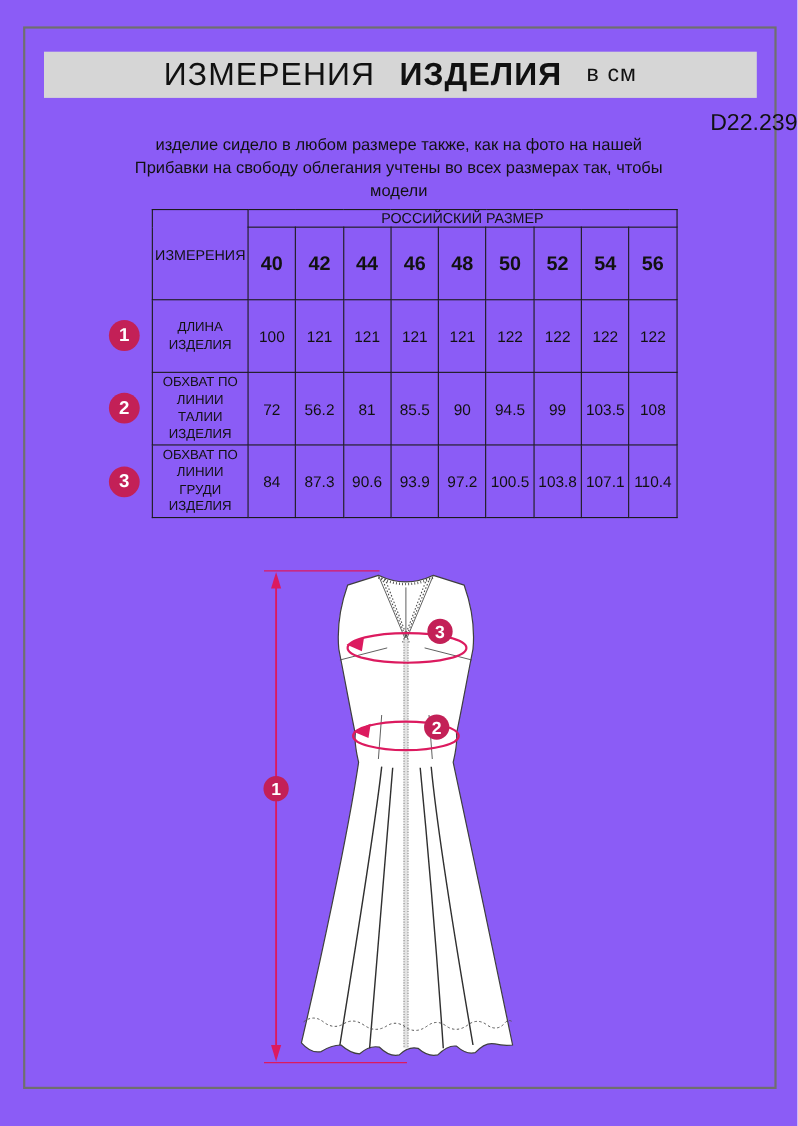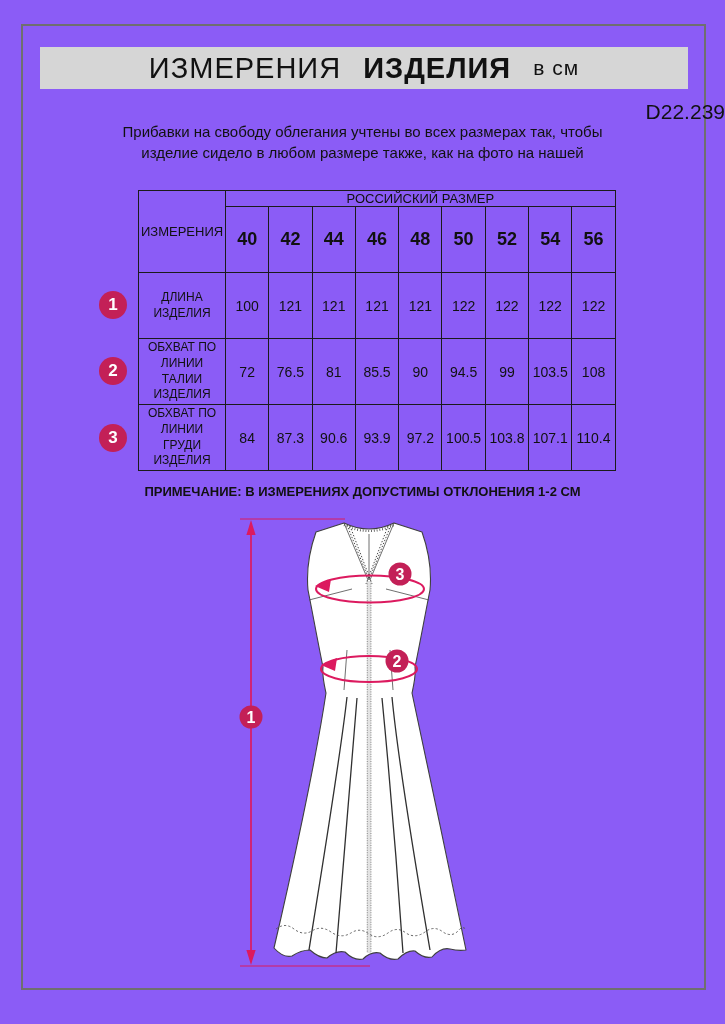--- a/index.html
+++ b/index.html
@@ -56,22 +56,23 @@
 
   <div class="titlebar">
     <span class="title-main">ИЗМЕРЕНИЯ</span>
     <span class="title-bold">ИЗДЕЛИЯ</span>
     <span class="title-unit">в см</span>
   </div>
 
   <div class="model">D22.239</div>
 
   <div class="desc">
+    <div>изделие сидело в любом размере также, как на фото на нашей</div>
     <div>Прибавки на свободу облегания учтены во всех размерах так, чтобы</div>
-    <div>изделие сидело в любом размере также, как на фото на нашей</div>
+    <div>модели</div>
   </div>
 
   <table class="mtable">
     <colgroup>
       <col style="width:87px">
       <col span="9" style="width:43.3px">
     </colgroup>
     <tbody>
         <tr>
       <td class="c-corner" rowspan="2">ИЗМЕРЕНИЯ</td>
@@ -96,21 +97,21 @@
       <td>121</td>
       <td>121</td>
       <td>122</td>
       <td>122</td>
       <td>122</td>
       <td>122</td>
     </tr>
     <tr class="r-data" style="height:65px">
       <td class="c-label">ОБХВАТ ПО ЛИНИИ ТАЛИИ ИЗДЕЛИЯ</td>
       <td>72</td>
-      <td>76.5</td>
+      <td>56.2</td>
       <td>81</td>
       <td>85.5</td>
       <td>90</td>
       <td>94.5</td>
       <td>99</td>
       <td>103.5</td>
       <td>108</td>
     </tr>
     <tr class="r-data">
       <td class="c-label">ОБХВАТ ПО ЛИНИИ ГРУДИ ИЗДЕЛИЯ</td>
@@ -124,21 +125,20 @@
       <td>107.1</td>
       <td>110.4</td>
     </tr>
   </tbody>
     </table>
 
   <div class="row-circle" id="circle-1">1</div>
   <div class="row-circle" id="circle-2">2</div>
   <div class="row-circle" id="circle-3">3</div>
 
-  <div class="note">ПРИМЕЧАНИЕ: В ИЗМЕРЕНИЯХ ДОПУСТИМЫ ОТКЛОНЕНИЯ 1-2 СМ</div>
 
   <svg class="sketch" width="245" height="468" viewBox="235 508 245 468">
 
     <g>
       <path class="pinkline" d="M240,519 L345,519"></path>
       <path class="pinkline" d="M240,966 L370,966"></path>
       <path class="pinkshaft" d="M251,530 L251,956"></path>
       <polygon class="pinkfill" points="251,520 246.4,535 255.6,535"></polygon>
       <polygon class="pinkfill" points="251,965 246.4,950 255.6,950"></polygon>
     </g>

